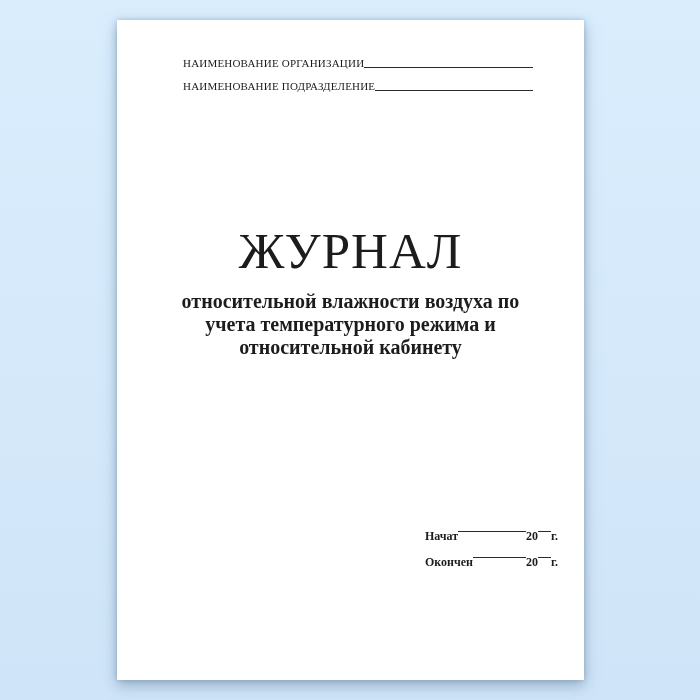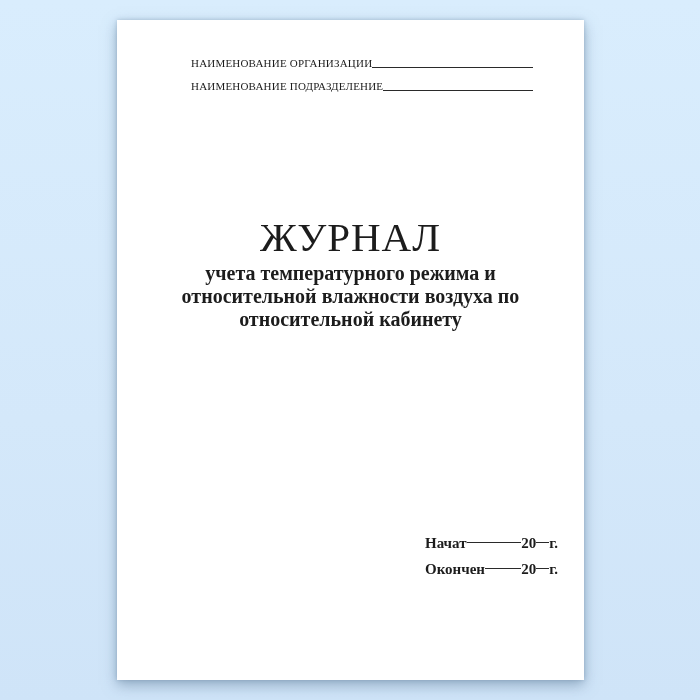--- a/index.html
+++ b/index.html
@@ -21,21 +21,21 @@
     top: 20px;
     width: 467px;
     height: 660px;
     background: #ffffff;
     box-shadow: 0 5px 13px rgba(92, 122, 152, 0.55),
                 0 0 4px  rgba(92, 122, 152, 0.35);
   }
   
   .header-fields {
     position: absolute;
-    left: 74px;
+    left: 66px;
     right: 51px;
     top: 27px;
   }
   .field-row {
     display: flex;
     align-items: flex-end;
     height: 23px;
     font-size: 11px;
     letter-spacing: 0.2px;
     white-space: nowrap;
@@ -51,45 +51,45 @@
   }
   
   .title-block {
     position: absolute;
     left: 0;
     right: 0;
     top: 192px;
     text-align: center;
   }
   .journal-title {
-    margin: 2px;
-    font-size: 41px;
+    margin: 16px;
+    font-size: 51px;
     font-weight: 400;
     line-height: 46px;
     letter-spacing: 1px;
   }
   .journal-subtitle {
     margin: 2px auto 0;
     width: 370px;
     font-size: 20px;
     font-weight: 700;
     line-height: 23px;
   }
   
   .date-fields {
     position: absolute;
     left: 308px;
     top: 510px;
     width: 133px;
   }
   .date-row {
     display: flex;
-    align-items: center;
+    align-items: flex-start;
     height: 26px;
-    font-size: 15px;
+    font-size: 12px;
     font-weight: 700;
     white-space: nowrap;
   }
   .date-row .lbl,
   .date-row .yr,
   .date-row .suf {
     line-height: 13px;
   }
   .rule-short {
     flex: 0 0 13px;
@@ -110,22 +110,22 @@
     </div>
     <div class="field-row">
       <span class="lbl">НАИМЕНОВАНИЕ ПОДРАЗДЕЛЕНИЕ</span>
       <span class="rule"></span>
     </div>
   </div>
 
   <div class="title-block">
     <h1 class="journal-title">ЖУРНАЛ</h1>
     <div class="journal-subtitle">
+      <div>относительной влажности воздуха по</div>
       <div>учета температурного режима и</div>
-      <div>относительной влажности воздуха по</div>
       <div>относительной кабинету</div>
     </div>
   </div>
 
   <div class="date-fields">
     <div class="date-row">
       <span class="lbl">Начат</span>
       <span class="rule"></span>
       <span class="yr">20</span>
       <span class="rule-short"></span>

